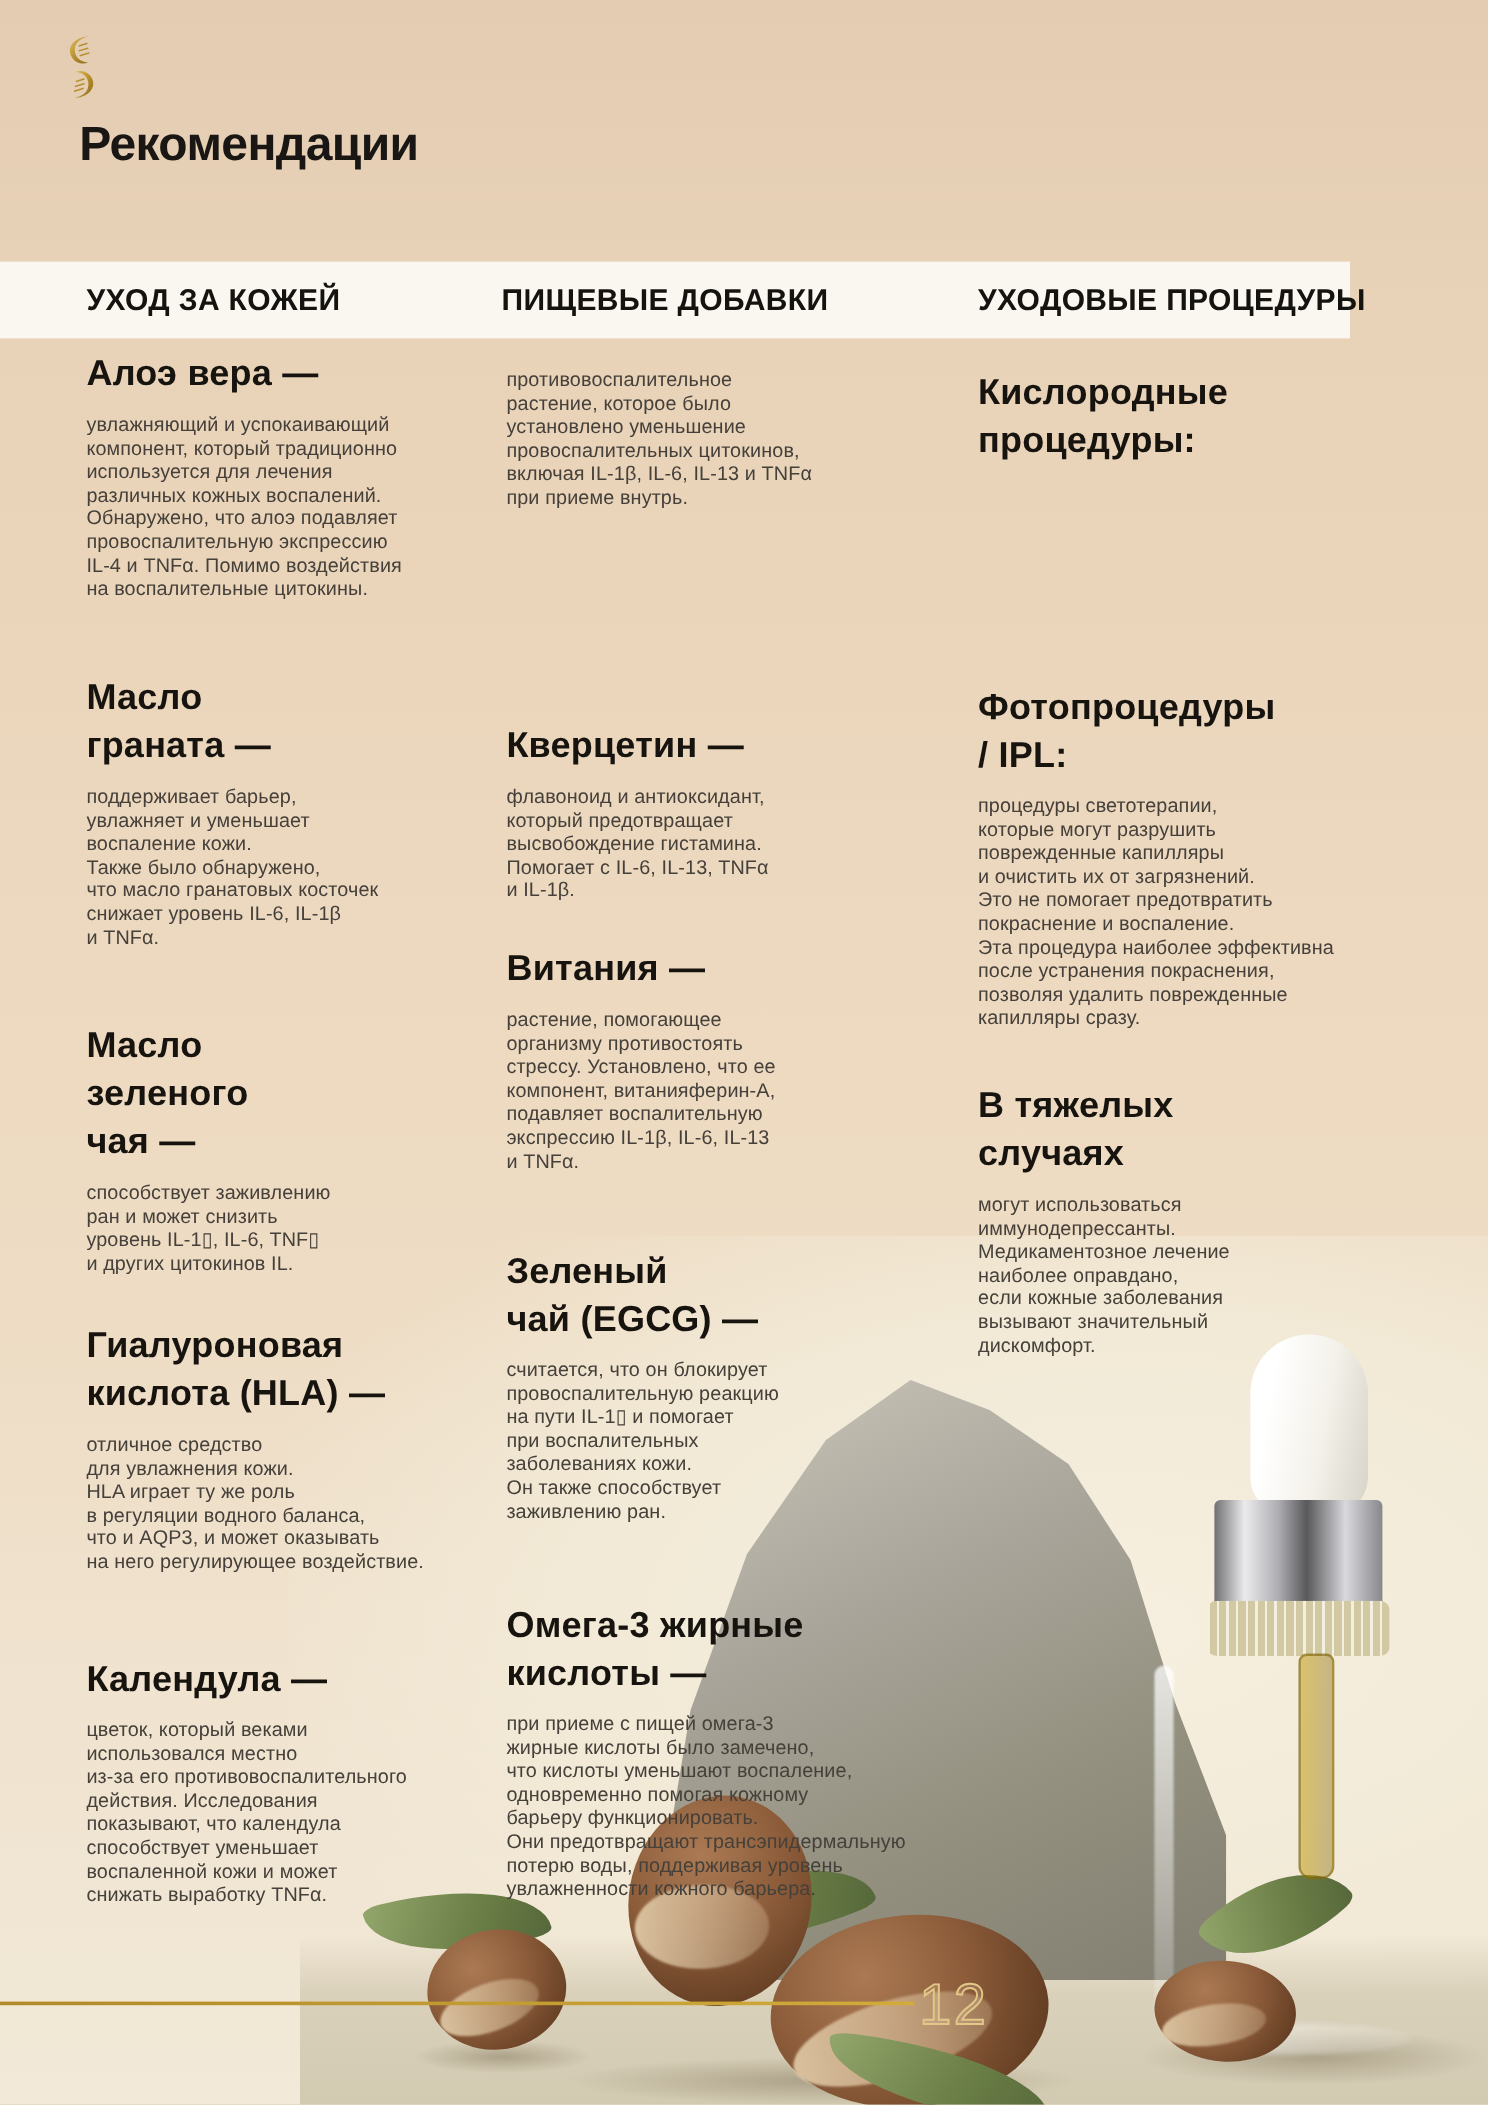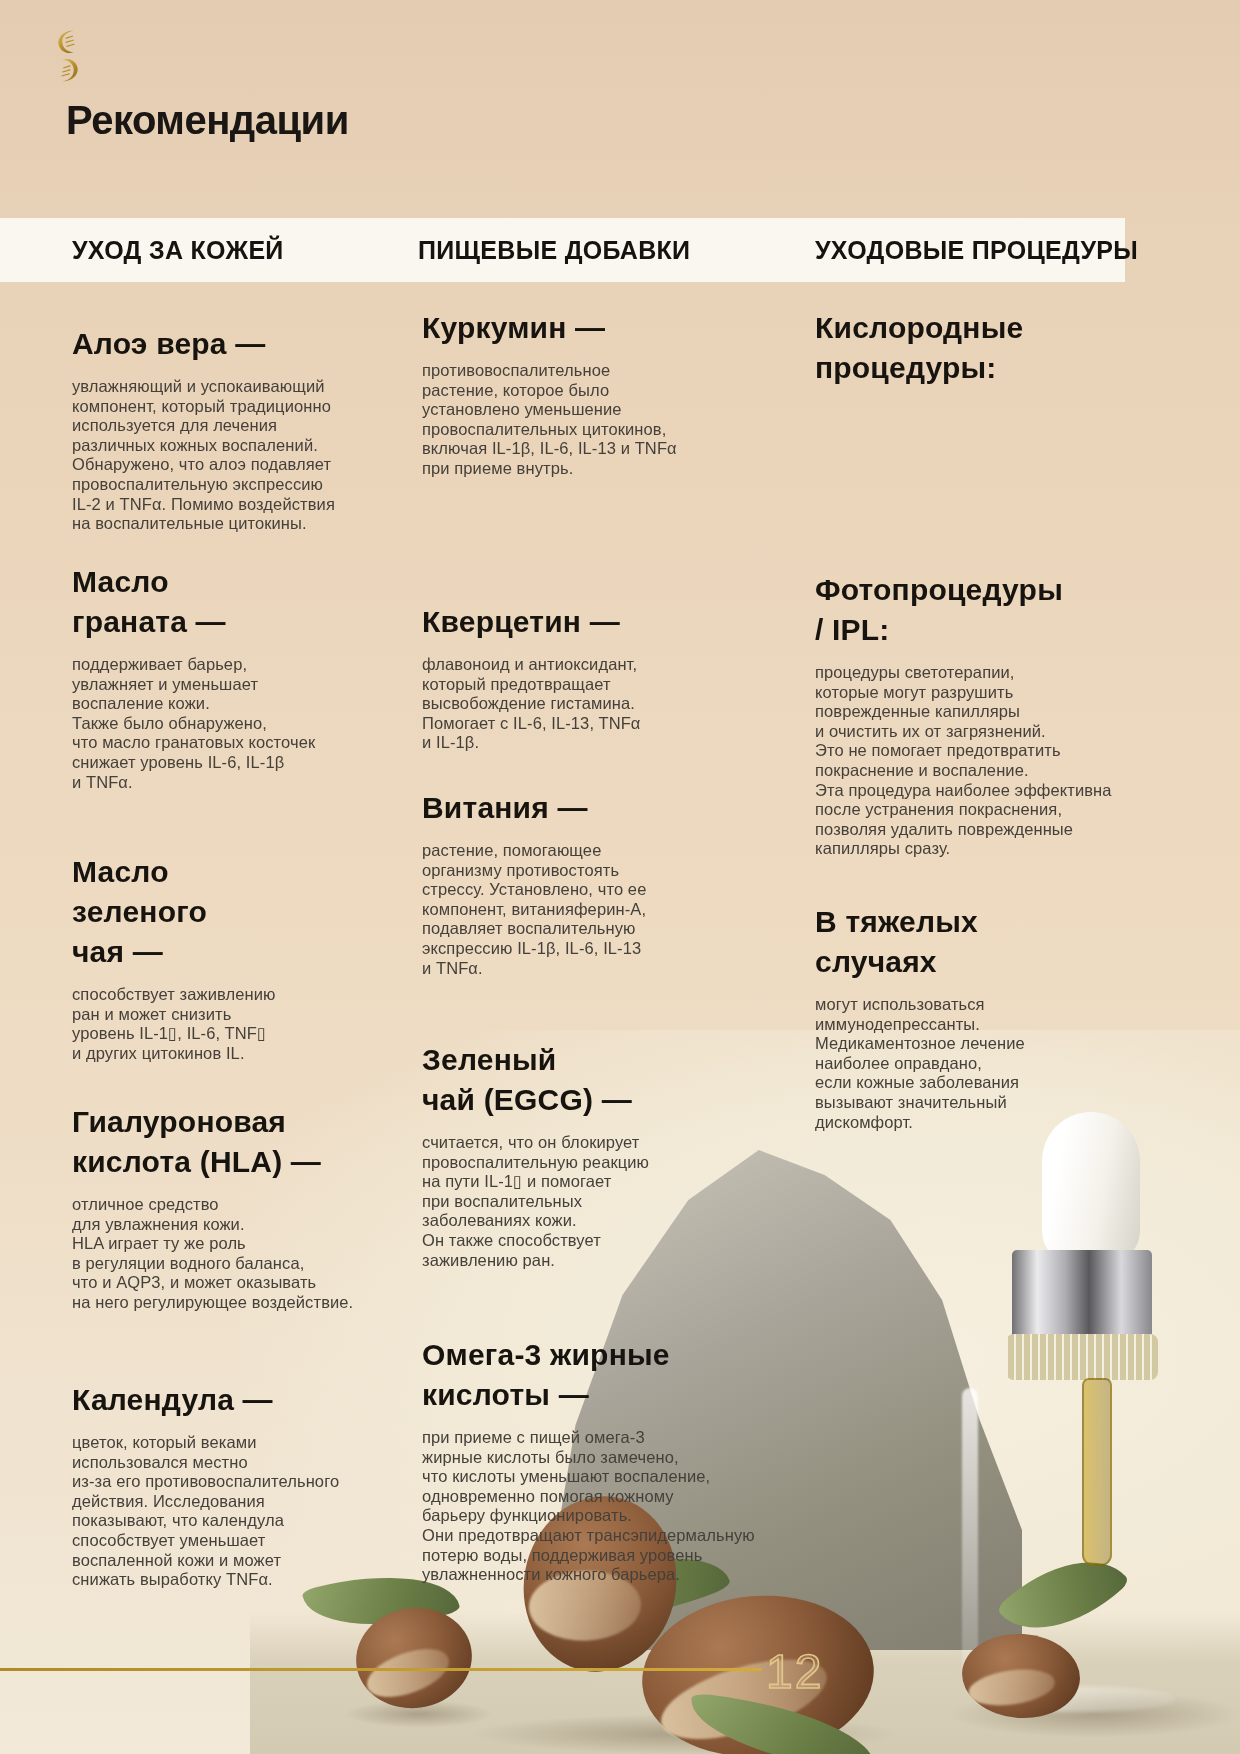--- a/index.html
+++ b/index.html
@@ -29,21 +29,21 @@
     font-size:30px; font-weight:800; line-height:40px; color:#171410;
     letter-spacing:.2px; white-space:pre-line; margin:0 0 13px;
   }
   .sec p {
     font-size:16.5px; line-height:19.6px; color:#45403a; letter-spacing:.1px;
     white-space:pre-line; margin:0;
   }
   .c1 { left:72px;  width:350px; }
   .c2 { left:422px; width:370px; }
   .c3 { left:815px; width:400px; }
-  .c1.s1{top:324px}.c1.s2{top:562px}.c1.s3{top:852px}.c1.s4{top:1102px}.c1.s5{top:1380px}
+  .c1.s1{top:292px}.c1.s2{top:562px}.c1.s3{top:852px}.c1.s4{top:1102px}.c1.s5{top:1380px}
   .c2.s1{top:308px}.c2.s2{top:602px}.c2.s3{top:788px}.c2.s4{top:1040px}.c2.s5{top:1335px}
   .c3.s1{top:308px}.c3.s2{top:570px}.c3.s3{top:902px}
   
   .photo { position:absolute; inset:0; z-index:1; }
   .photo-glow { position:absolute; left:240px; top:1030px; width:1000px; height:724px;
     background:radial-gradient(ellipse at 70% 45%, #f6efdf 0%, #f2ead7 45%, rgba(238,220,196,0) 78%); }
   .surface { position:absolute; left:250px; top:1612px; width:990px; height:142px;
     background:linear-gradient(180deg, rgba(209,199,176,0) 0%, rgba(205,196,172,.65) 35%, #d3cab2 100%); }
   .rock { position:absolute; }
   .rock.mid { left:552px; top:1150px; width:470px; height:500px;
@@ -157,21 +157,21 @@
   </div>
 
   <section class="sec c1 s1">
     <h2>Алоэ вера —</h2>
     <p>увлажняющий и успокаивающий
 компонент, который традиционно
 используется для лечения
 различных кожных воспалений.
 Обнаружено, что алоэ подавляет
 провоспалительную экспрессию
-IL-2 и TNFα. Помимо воздействия
+IL-4 и TNFα. Помимо воздействия
 на воспалительные цитокины.</p>
   </section>
   <section class="sec c1 s2">
     <h2>Масло
 граната —</h2>
     <p>поддерживает барьер,
 увлажняет и уменьшает
 воспаление кожи.
 Также было обнаружено,
 что масло гранатовых косточек
@@ -203,21 +203,20 @@
 использовался местно
 из-за его противовоспалительного
 действия. Исследования
 показывают, что календула
 способствует уменьшает
 воспаленной кожи и может
 снижать выработку TNFα.</p>
   </section>
 
   <section class="sec c2 s1">
-    <h2>Куркумин —</h2>
     <p>противовоспалительное
 растение, которое было
 установлено уменьшение
 провоспалительных цитокинов,
 включая IL-1β, IL-6, IL-13 и TNFα
 при приеме внутрь.</p>
   </section>
   <section class="sec c2 s2">
     <h2>Кверцетин —</h2>
     <p>флавоноид и антиоксидант,

